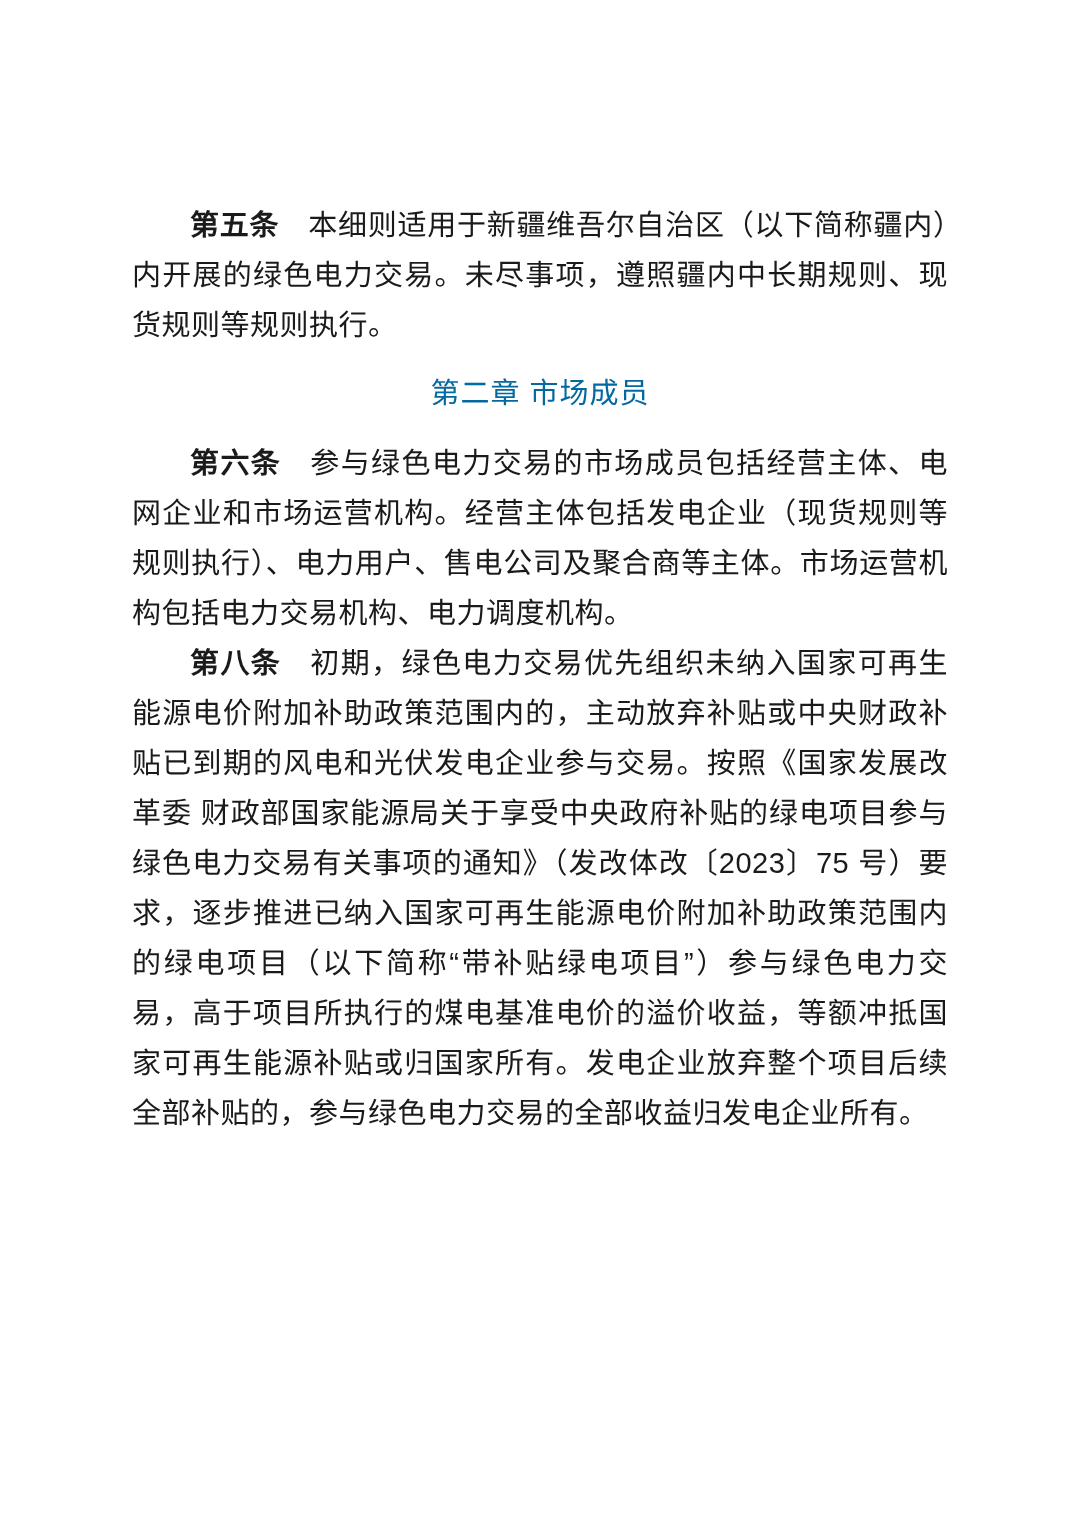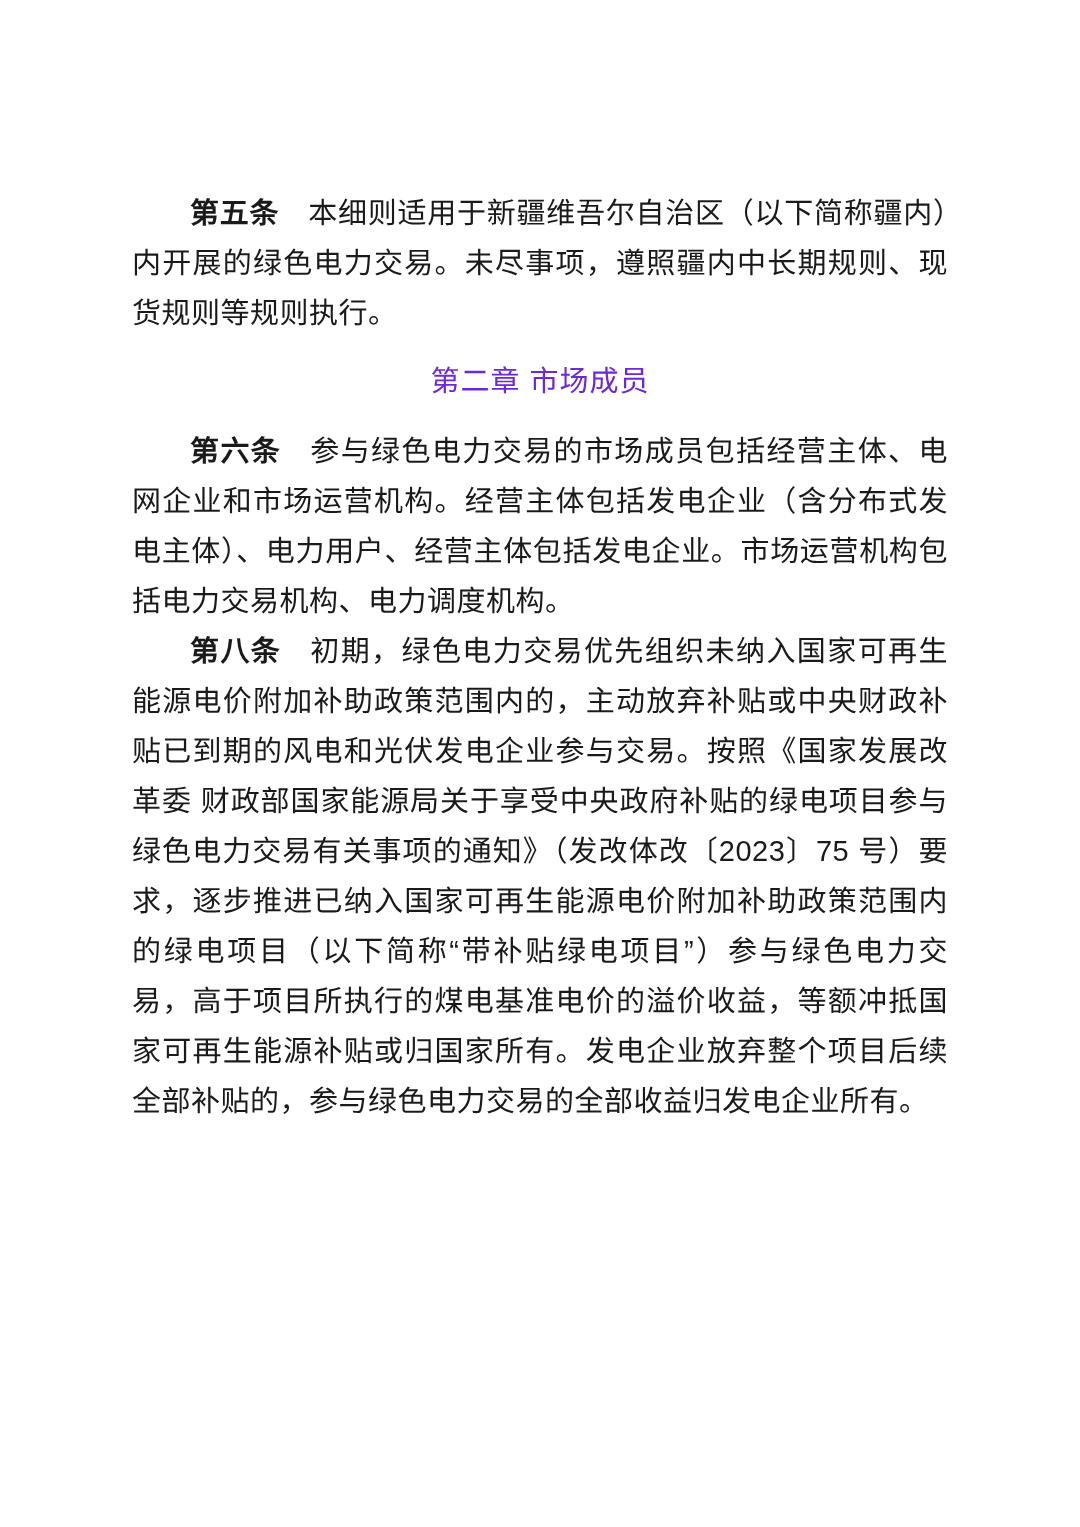--- a/index.html
+++ b/index.html
@@ -5,21 +5,21 @@
   * { margin: 0; padding: 0; box-sizing: border-box; }
 
   html, body {
     background: #ffffff;
   }
 
   .page {
     position: relative;
     width: 1080px;
     height: 1144px;
-    margin: 0 auto;
+    margin: 12px auto;
     background: #ffffff;
     color: #1a1a1a;
     font-family: "Liberation Sans", sans-serif;
     overflow: hidden;
   }
 
   .doc-body {
     position: absolute;
     top: 188px;
     left: 132px;
@@ -40,21 +40,21 @@
     margin-right: 1em;
   }
 
   h2.chapter-heading {
     font-size: 29px;
     font-weight: 400;
     line-height: 50px;
     text-align: center;
     letter-spacing: 1px;
     margin: 18px 0 20px 0;
-    color: #6d28d9;
+    color: #0369a1;
   }
 
   .page-number {
     position: absolute;
     left: 0;
     right: 0;
     top: 1408px;
     text-align: center;
     font-size: 20px;
     line-height: 24px;
@@ -65,21 +65,21 @@
 </head>
 <body>
 
 <div class="page">
   <div class="doc-body">
 
     <p class="article"><span class="article-label">第五条</span><span>本细则适用于新疆维吾尔自治区（以下简称疆内）内开展的绿色电力交易。未尽事项，遵照疆内中长期规则、现货规则等规则执行。</span></p>
 
     <h2 class="chapter-heading">第二章 市场成员</h2>
 
-    <p class="article"><span class="article-label">第六条</span><span>参与绿色电力交易的市场成员包括经营主体、电网企业和市场运营机构。经营主体包括发电企业（含分布式发电主体）、电力用户、经营主体包括发电企业。市场运营机构包括电力交易机构、电力调度机构。</span></p>
+    <p class="article"><span class="article-label">第六条</span><span>参与绿色电力交易的市场成员包括经营主体、电网企业和市场运营机构。经营主体包括发电企业（现货规则等规则执行）、电力用户、售电公司及聚合商等主体。市场运营机构包括电力交易机构、电力调度机构。</span></p>
 
 
     <p class="article"><span class="article-label">第八条</span><span>初期，绿色电力交易优先组织未纳入国家可再生能源电价附加补助政策范围内的，主动放弃补贴或中央财政补贴已到期的风电和光伏发电企业参与交易。按照《国家发展改革委 财政部国家能源局关于享受中央政府补贴的绿电项目参与绿色电力交易有关事项的通知》（发改体改〔2023〕75 号）要求，逐步推进已纳入国家可再生能源电价附加补助政策范围内的绿电项目（以下简称“带补贴绿电项目”）参与绿色电力交易，高于项目所执行的煤电基准电价的溢价收益，等额冲抵国家可再生能源补贴或归国家所有。发电企业放弃整个项目后续全部补贴的，参与绿色电力交易的全部收益归发电企业所有。</span></p>
 
   </div>
 
   <div class="page-number">3</div>
 </div>
 
 </body></html>

